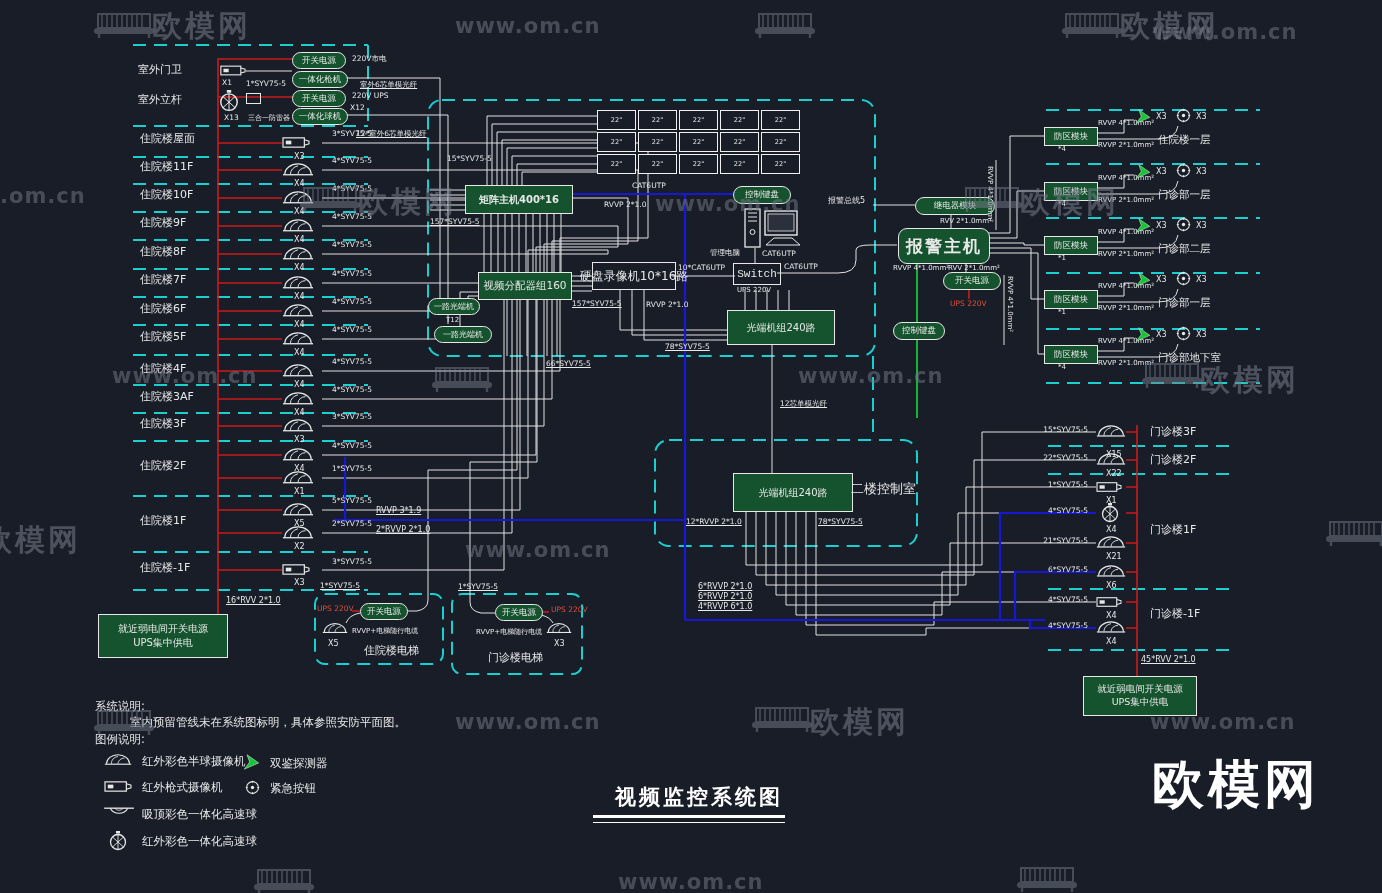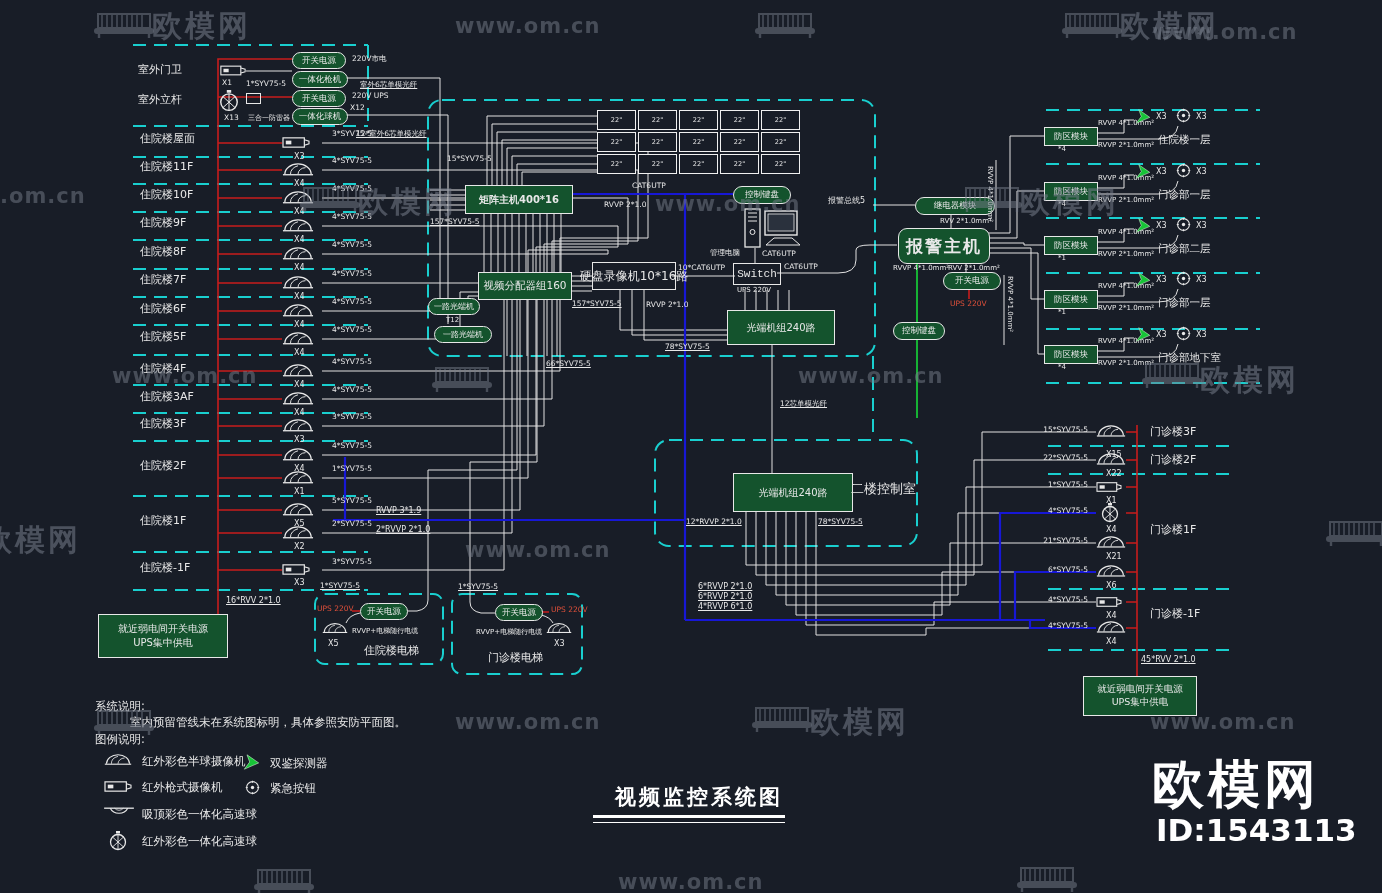--- a/index.html
+++ b/index.html
@@ -562,15 +562,14 @@
 <div class="wm url" style="left:1150px;top:710px">www.om.cn</div>
 <svg class="sofa" style="left:252px;top:862px;color:#767d8a" width="64" height="36">
       <use href="#sofa"></use>
     </svg>
 <div class="wm url" style="left:618px;top:870px">www.om.cn</div>
 <svg class="sofa" style="left:1015px;top:860px;color:#767d8a" width="64" height="36">
       <use href="#sofa"></use>
     </svg>
 
 <div class="brand" style="left:1152px;top:750px;font-size:52px;letter-spacing:4px">欧模网</div>
-<div class="brand" style="left:1156px;top:812px;font-size:31px">ID:1543113</div>
 
 </div>
 
 </body></html>

